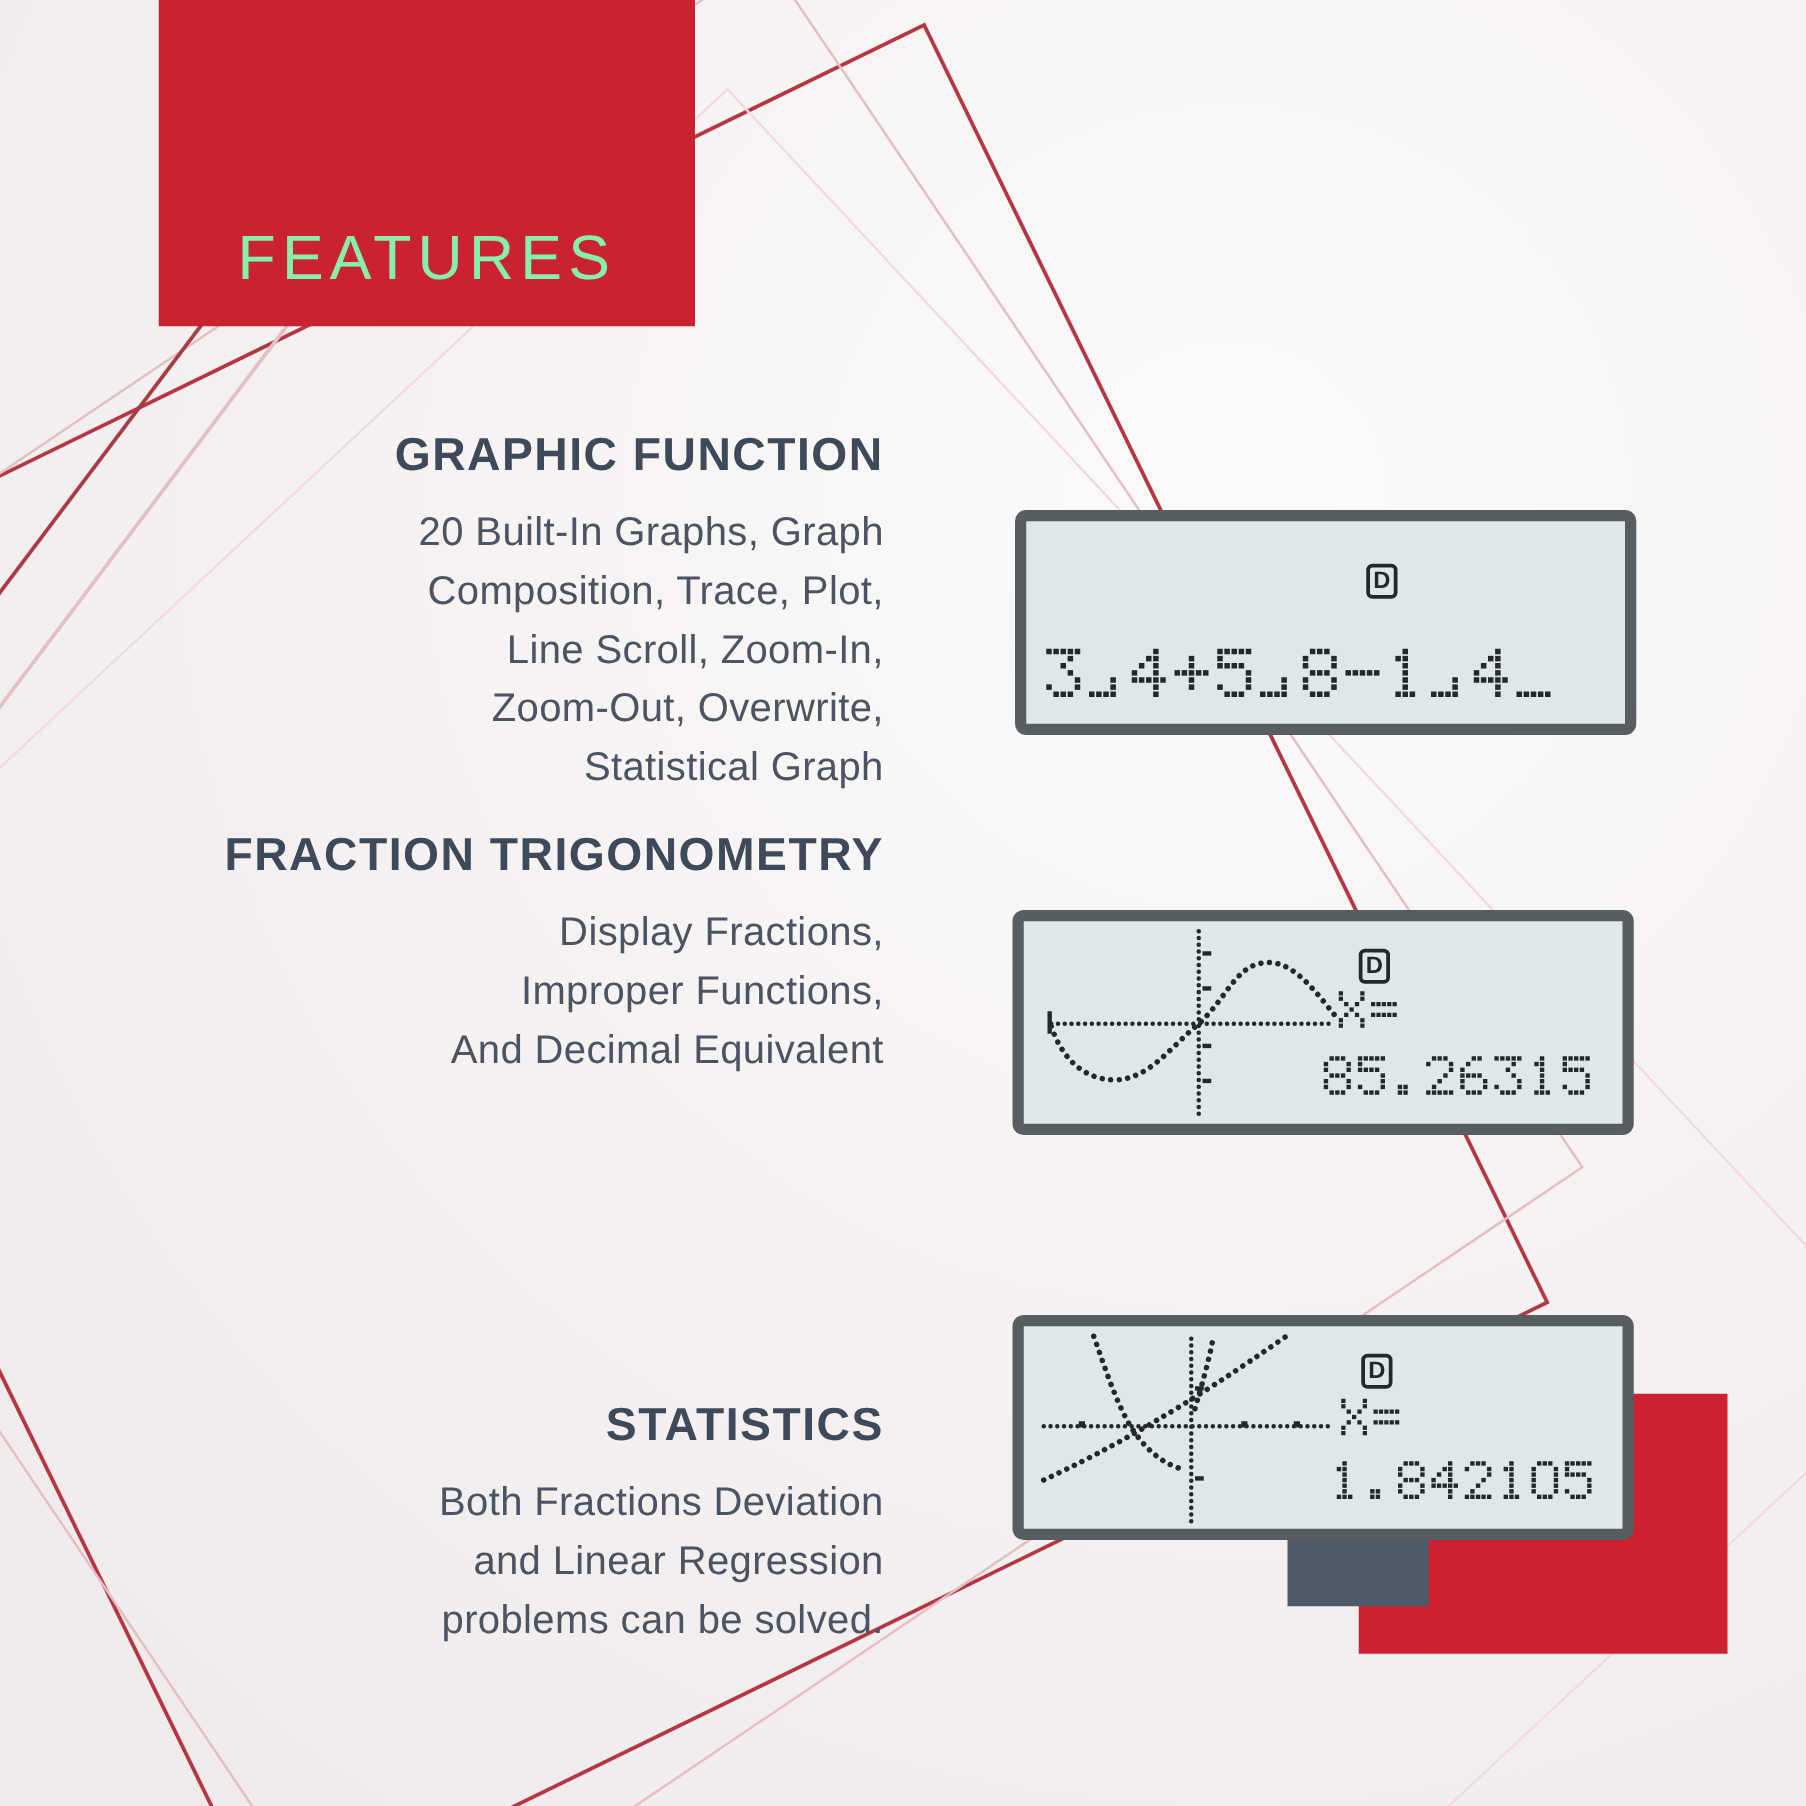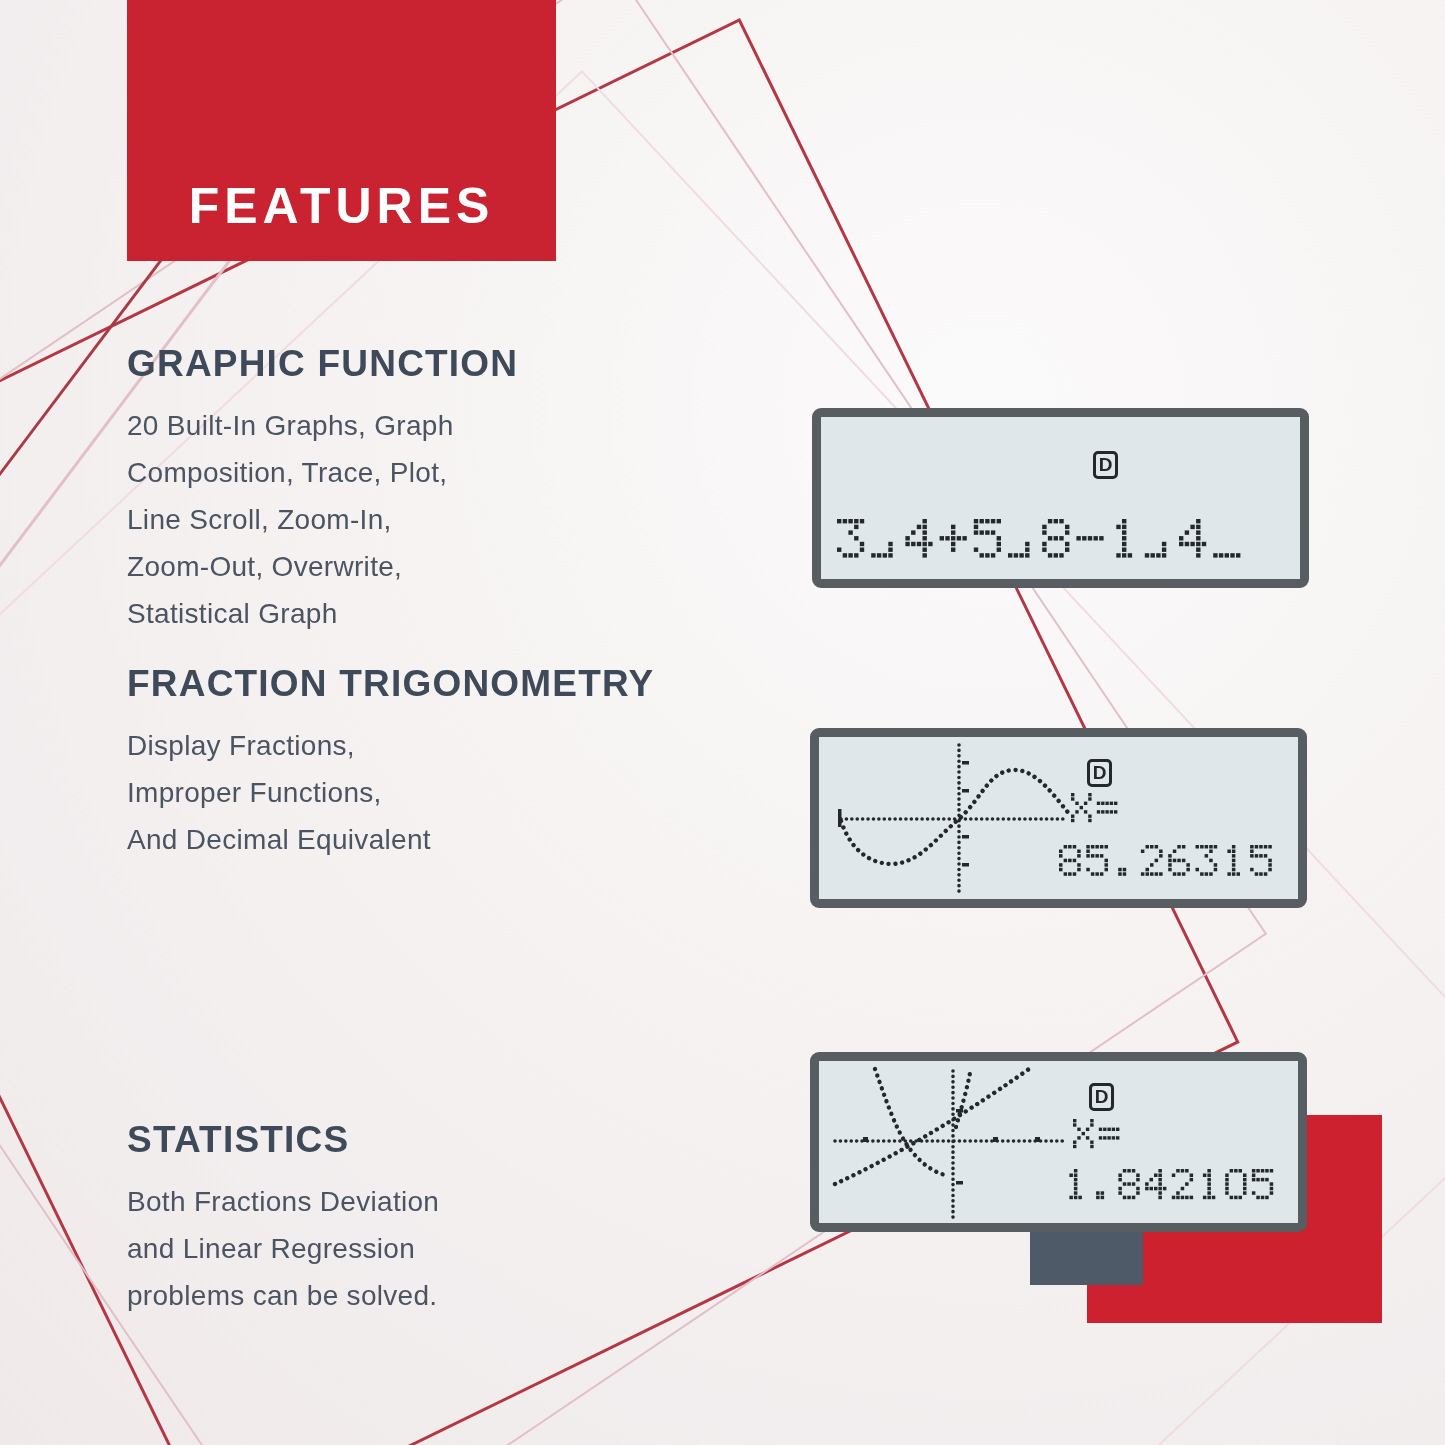--- a/index.html
+++ b/index.html
@@ -18,29 +18,29 @@
   .sq-c { left:582px; top:70px;  width:1400px; height:1400px; border-width:2px;   border-color:#f0dce0;             transform:rotate(47deg); }
   .seg { position:absolute; transform-origin:0 0; z-index:1; }
   .seg-r1 { left:365px; top:-8px;  width:610px; height:3px;   background:#a93a46; transform:rotate(127deg); }
   .seg-p1 { left:345px; top:110px; width:573px; height:2.5px; background:var(--outline-pink); transform:rotate(127deg); }
 
   .banner {
     position:absolute; left:127px; top:0; width:429px; height:261px;
     background:var(--banner-red); z-index:2;
     display:flex; align-items:flex-end; justify-content:center; box-sizing:border-box; padding-bottom:26px;
   }
-  .banner-title { color:#ffffff; font-size:50px; font-weight:700; letter-spacing:5px; }
-
-  .feature { position:absolute; left:127px; width:580px; z-index:3; }
+  .banner-title { color:#86efac; font-size:50px; font-weight:400; letter-spacing:5px; }
+
+  .feature { position:absolute; left:127px; width:580px; z-index:3;text-align:right; }
   .heading {
     margin:0; font-size:37px; font-weight:700; letter-spacing:1.2px;
     color:var(--heading-text); line-height:44px;
   }
   .feature .body-text {
-    margin:16px 0 0 0; font-size:28px; font-weight:400; letter-spacing:0.3px;
+    margin:16px 0 0 0; font-size:32px; font-weight:400; letter-spacing:0.3px;
     color:var(--body-text); line-height:47px; white-space:pre-line;
   }
   .rh { position:absolute; z-index:3; }
 
   .lcd {
     position:absolute; width:497px; height:180px; box-sizing:border-box;
     background:var(--lcd-background); border:9px solid var(--lcd-frame);
     border-radius:9px; z-index:4;
   }
   .lcd-svg { position:absolute; left:0; top:0; width:479px; height:162px; }

